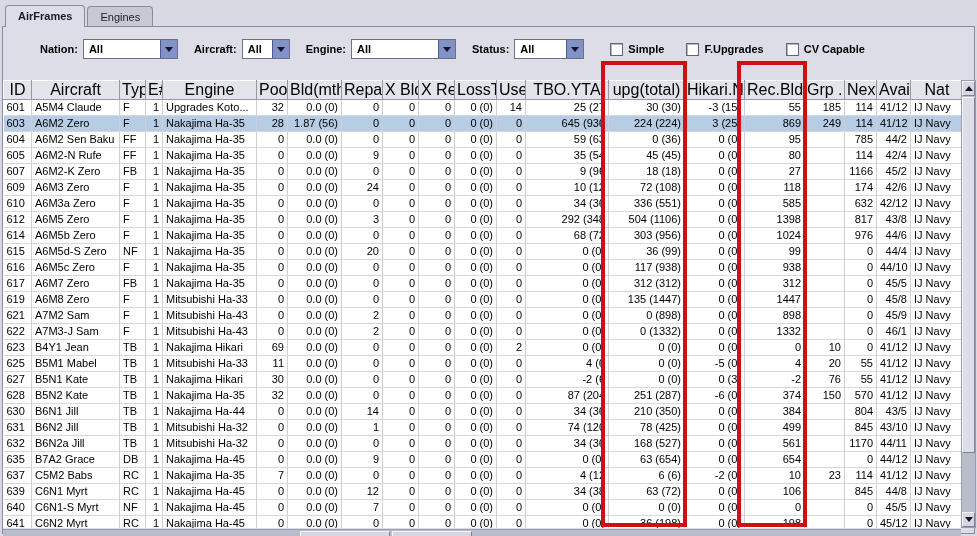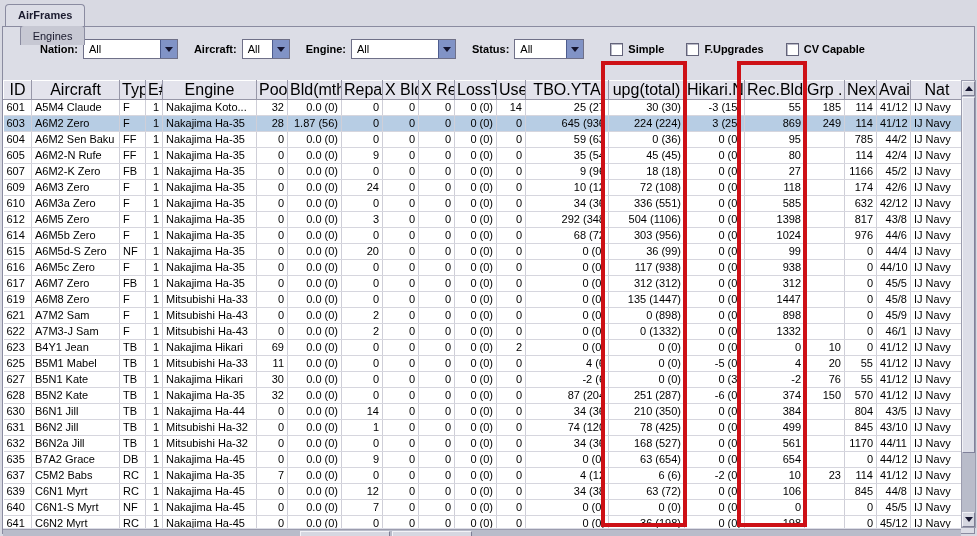--- a/index.html
+++ b/index.html
@@ -3,39 +3,39 @@
 <meta charset="utf-8">
 <style>
   * { box-sizing: border-box; }
   html,body { margin:0; padding:0; }
   body {
     width:977px; height:536px; position:relative; overflow:hidden;
     background:#d8d9e2; font-family:"Liberation Sans", sans-serif; font-size:11px; color:#000;
   }
 
   
-  .tabbar { position:absolute; left:5px; top:3px; height:23px; display:flex; align-items:flex-end; z-index:3;flex-direction:column; }
+  .tabbar { position:absolute; left:5px; top:3px; height:23px; display:flex; align-items:flex-end; z-index:3; }
   .tab {
     padding:4px 12px 3px 12px; margin-right:2px; background:#c7c8d3;
     border:1px solid #8a8ba0; border-bottom:none; border-radius:4px 4px 0 0;
     color:#1a1a2e; cursor:default;
   }
   .tab.active { background:#dcdde6; position:relative; top:1px; padding-bottom:5px; font-weight:bold; }
 
   
   .panel {
     position:absolute; left:2px; top:26px; width:973px; height:508px;
     border:1px solid #8a8ba0; background:#dcdde6;
   }
 
   
   .filters { position:absolute; left:40px; top:38px; height:22px; display:flex; align-items:center; z-index:2; }
   .flabel { font-weight:bold; margin-right:5px; white-space:nowrap; }
   .combo { display:flex; align-items:stretch; height:20px; border:1px solid #6f7088; background:#ffffff; margin-right:16px; }
-  .combo .val { padding:3px 5px 0 5px; white-space:nowrap; }
+  .combo .val { padding:3px 5px 0 5px; white-space:nowrap;font-weight:bold; }
   .combo .arrow-btn {
     width:17px; background:#8193c6; border-left:1px solid #4d5c8e; display:flex; align-items:center; justify-content:center;
   }
   .tri-down { width:0; height:0; border-left:4px solid transparent; border-right:4px solid transparent; border-top:5px solid #14142e; }
   .tri-up   { width:0; height:0; border-left:4px solid transparent; border-right:4px solid transparent; border-bottom:5px solid #14142e; }
   .cbgroup { display:flex; align-items:center; margin-left:10px; }
   .cbox {
     width:13px; height:13px; background:#fff; border:1px solid #63637a;
     box-shadow:inset 1px 1px 0 #b9b9c6; margin-right:5px;
   }
@@ -185,21 +185,21 @@
           <th>Avail</th>
           <th>Nat</th>
         </tr>
       </thead>
     <tbody>
         <tr>
           <td class="al-l">601</td>
           <td class="al-l">A5M4 Claude</td>
           <td class="al-l">F</td>
           <td class="al-r">1</td>
-          <td class="al-l">Nakajima Koto...</td>
+          <td class="al-l">Upgrades Koto...</td>
           <td class="al-r">32</td>
           <td class="al-r">0.0 (0)</td>
           <td class="al-r">0</td>
           <td class="al-r">0</td>
           <td class="al-r">0</td>
           <td class="al-r">0 (0)</td>
           <td class="al-r">14</td>
           <td class="al-r">25 (27</td>
           <td class="al-r">30 (30)</td>
           <td class="al-r">-3 (15)</td>

